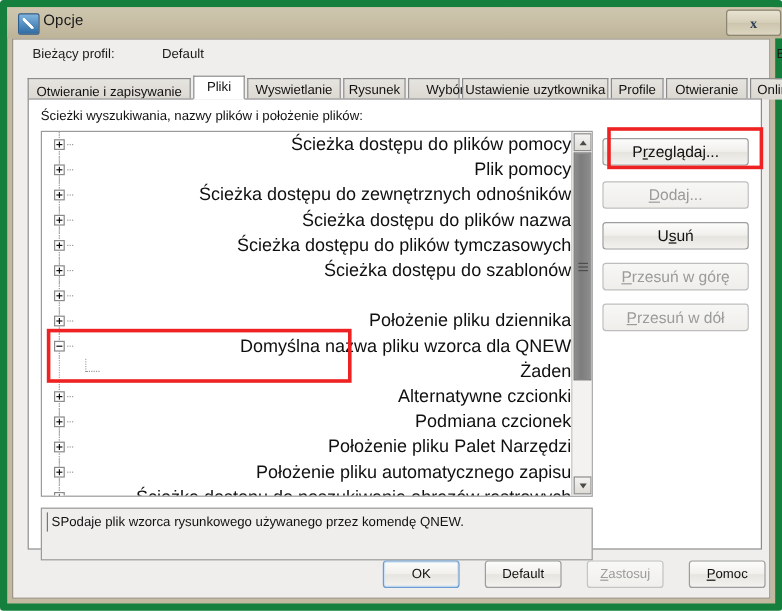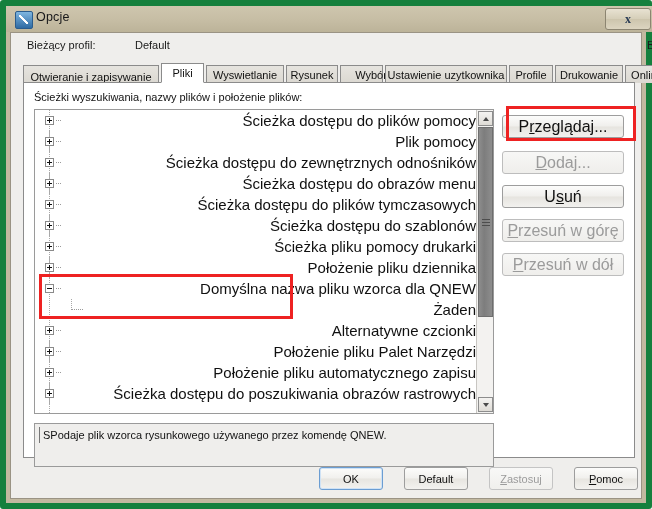--- a/index.html
+++ b/index.html
@@ -179,21 +179,21 @@
     position:absolute;left:3px;top:50%;margin-top:-3px;width:8px;height:7px;
   }
   #sgrip i{display:block;height:1px;background:#4d4d4d;margin-bottom:2px;}
 
   
   .sidebtn{
     position:absolute;right:10px;width:122px;height:23px;
     box-sizing:border-box;
     background:linear-gradient(180deg,#fcfcfb 0%,#f0efec 48%,#e6e4df 52%,#f2f1ee 100%);
     border:1px solid #9d9d9d;border-radius:3px;
-    font-size:16px;color:#111;
+    font-size:13px;color:#111;
     display:flex;align-items:center;justify-content:center;
     cursor:pointer;
   }
   .sidebtn.disabled{ color:#9b9b9b; border-color:#bdbdbd;
     background:linear-gradient(180deg,#f7f7f6 0%,#efeeeb 100%); cursor:default;}
   .u{text-decoration:underline;}
 
   
   #descbox{
     position:absolute;left:10px;width:460px;height:44px;
@@ -270,44 +270,45 @@
         <div class="tab" style="left: 317px; width: 43px; padding-left: 24px;">
           <span>Wybór</span>
         </div>
         <div class="tab" style="left: 362px; width: 122px;">
           <span>Ustawienie uzytkownika</span>
         </div>
         <div class="tab" style="left: 486px; width: 44px;">
           <span>Profile</span>
         </div>
         <div class="tab" style="left: 532px; width: 68px;">
-          <span>Drukowanie</span>
+          <span>Otwieranie</span>
         </div>
         <div class="tab" style="left: 602px; width: 44px;">
           <span>Online</span>
         </div>
       </div>
 
     <div id="panel">
       <div id="panel-caption">Ścieżki wyszukiwania, nazwy plików i położenie plików:</div>
 
       <div id="tree-wrap">
         <div id="tree">
           <div id="tree-guide"></div>
         <div class="trow tnode"><span class="tstem"></span><span class="tdash"></span><span class="tbox plus"></span><span>Ścieżka dostępu do plików pomocy</span></div>
             <div class="trow tnode"><span class="tstem"></span><span class="tdash"></span><span class="tbox plus"></span><span>Plik pomocy</span></div>
             <div class="trow tnode"><span class="tstem"></span><span class="tdash"></span><span class="tbox plus"></span><span>Ścieżka dostępu do zewnętrznych odnośników</span></div>
-            <div class="trow tnode"><span class="tstem"></span><span class="tdash"></span><span class="tbox plus"></span><span>Ścieżka dostępu do obrazów menu</span></div>
+            <div class="trow tnode"><span class="tstem"></span><span class="tdash"></span><span class="tbox plus"></span><span>Ścieżka dostępu do plików nazwa</span></div>
             <div class="trow tnode"><span class="tstem"></span><span class="tdash"></span><span class="tbox plus"></span><span>Ścieżka dostępu do plików tymczasowych</span></div>
             <div class="trow tnode"><span class="tstem"></span><span class="tdash"></span><span class="tbox plus"></span><span>Ścieżka dostępu do szablonów</span></div>
-            <div class="trow tnode"><span class="tstem"></span><span class="tdash"></span><span class="tbox plus"></span><span>Ścieżka pliku pomocy drukarki</span></div>
+            <div class="trow tnode"><span class="tstem"></span><span class="tdash"></span><span class="tbox plus"></span></div>
             <div class="trow tnode"><span class="tstem"></span><span class="tdash"></span><span class="tbox plus"></span><span>Położenie pliku dziennika</span></div>
             <div class="trow tnode"><span class="tstem"></span><span class="tdash"></span><span class="tbox"></span><span>Domyślna nazwa pliku wzorca dla QNEW</span></div>
             <div class="trow tchild"><span class="tstem"></span><span class="tdash"></span><span>Żaden</span></div>
             <div class="trow tnode"><span class="tstem"></span><span class="tdash"></span><span class="tbox plus"></span><span>Alternatywne czcionki</span></div>
+            <div class="trow tnode"><span class="tstem"></span><span class="tdash"></span><span class="tbox plus"></span><span>Podmiana czcionek</span></div>
             <div class="trow tnode"><span class="tstem"></span><span class="tdash"></span><span class="tbox plus"></span><span>Położenie pliku Palet Narzędzi</span></div>
             <div class="trow tnode"><span class="tstem"></span><span class="tdash"></span><span class="tbox plus"></span><span>Położenie pliku automatycznego zapisu</span></div>
             <div class="trow tnode"><span class="tstem"></span><span class="tbox plus"></span><span>Ścieżka dostępu do poszukiwania obrazów rastrowych</span></div>
           </div>
         <div id="vscroll">
           <div class="sbtn" id="sbtn-up">
               <span class="sarrow"></span>
             </div>
           <div id="sthumb">
             <div id="sgrip">

